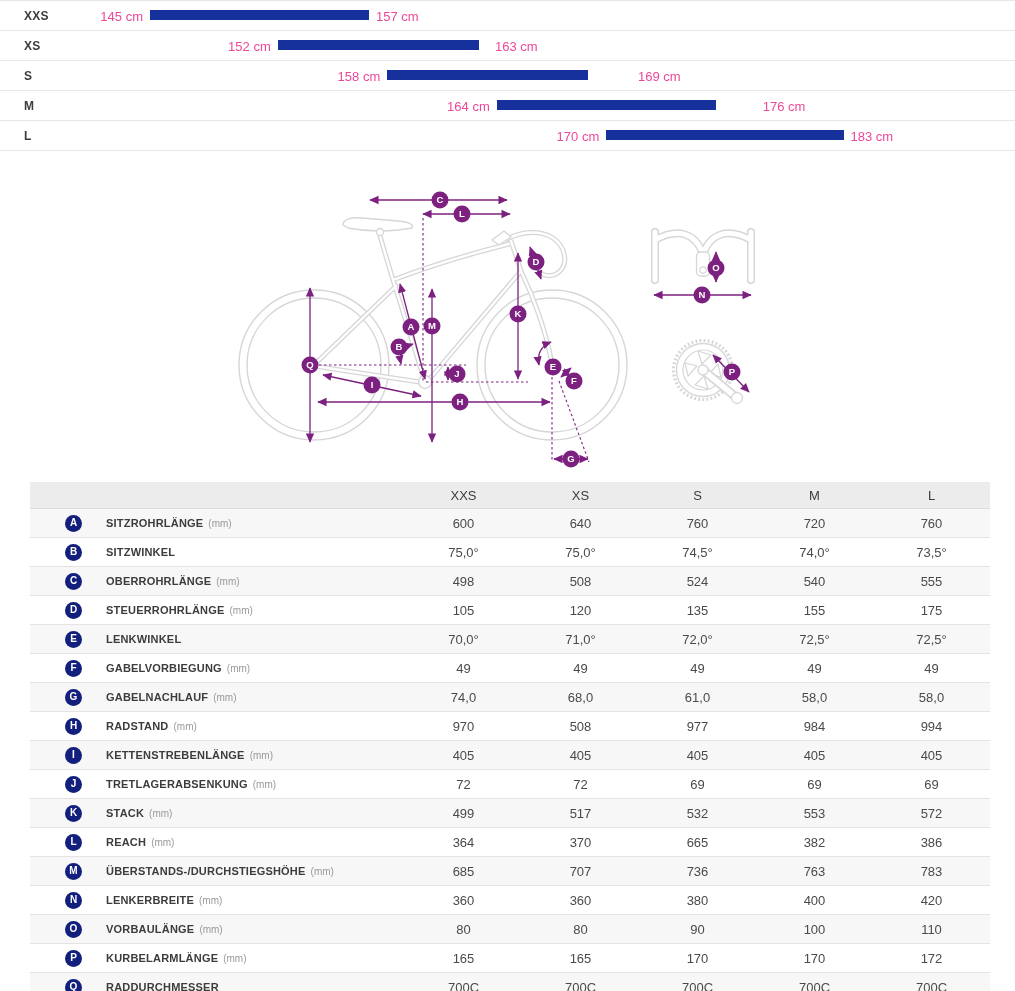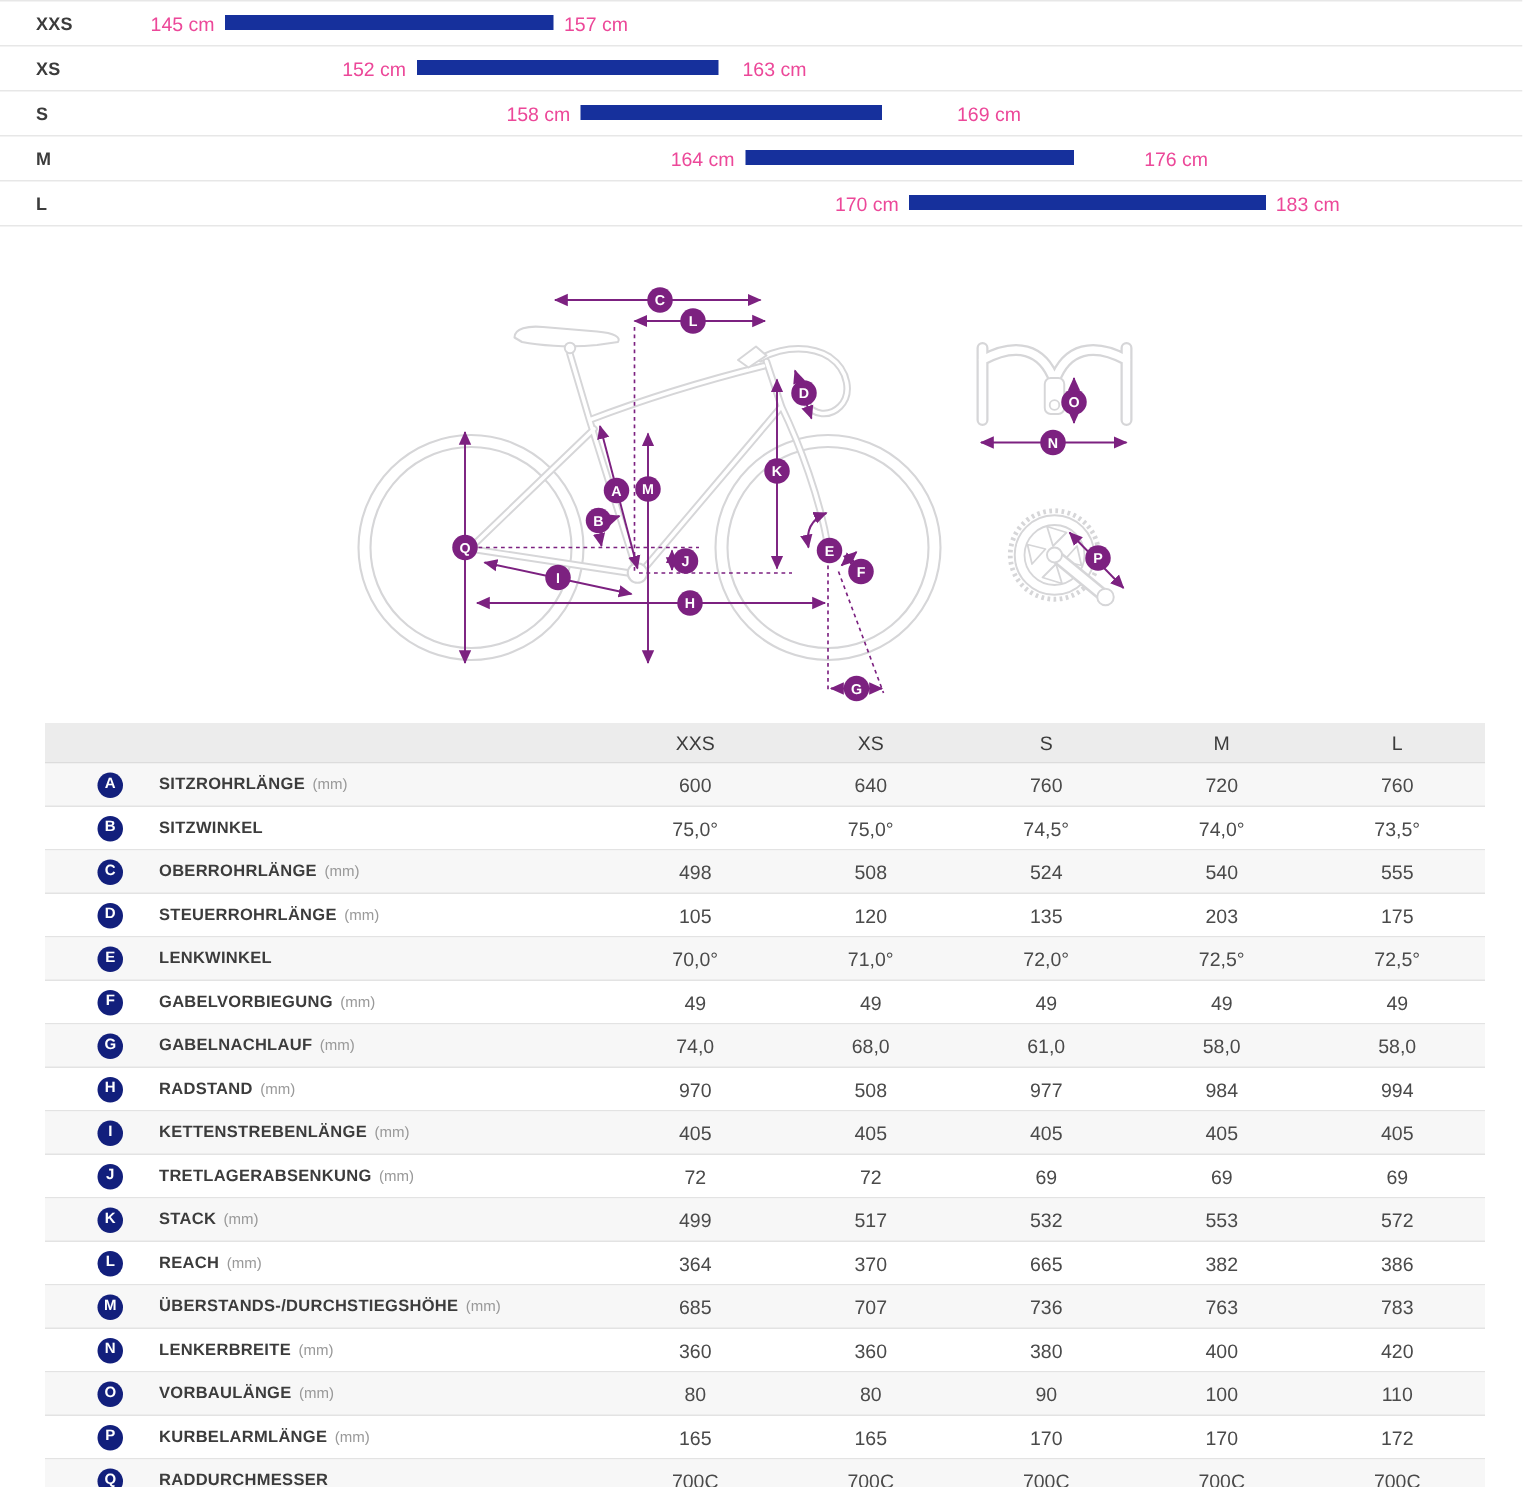--- a/index.html
+++ b/index.html
@@ -265,21 +265,21 @@
 
   <div class="trow">
     <div class="t-name-col">
       <span class="gbadge">D</span>
       <span class="glabel">STEUERROHRLÄNGE</span>
       <span class="gunit">(mm)</span>
     </div>
   <div class="t-val">105</div>
         <div class="t-val">120</div>
         <div class="t-val">135</div>
-        <div class="t-val">203</div>
+        <div class="t-val">155</div>
         <div class="t-val">175</div>
       </div>
 
   <div class="trow">
     <div class="t-name-col">
       <span class="gbadge">E</span>
       <span class="glabel">LENKWINKEL</span>
       <span class="gunit"></span>
     </div>
   <div class="t-val">70,0°</div>

